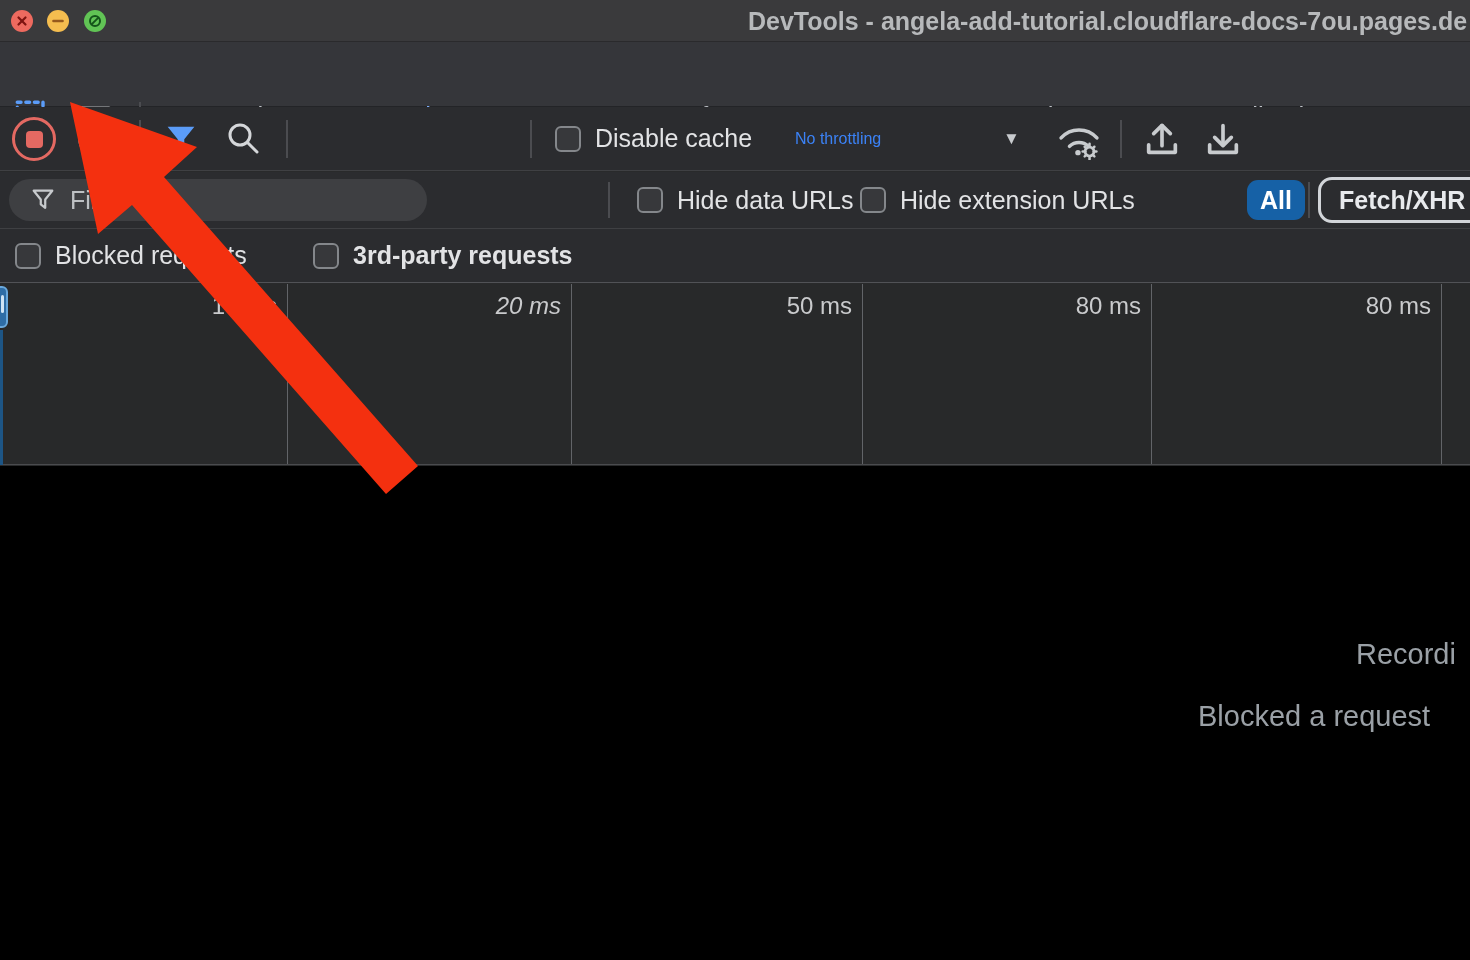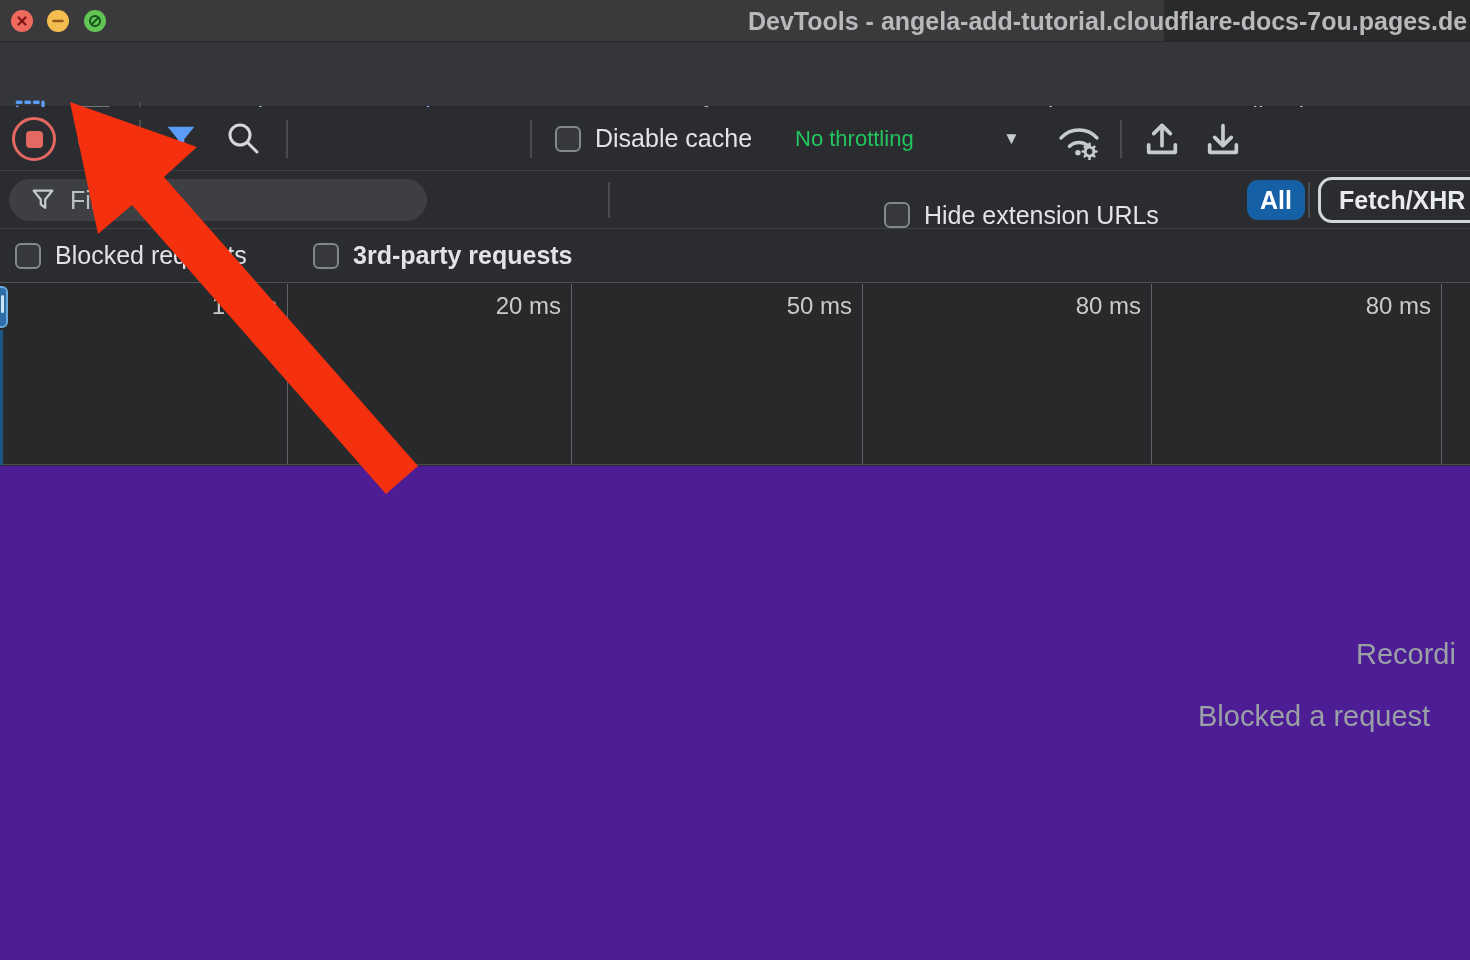--- a/index.html
+++ b/index.html
@@ -1,21 +1,21 @@
 <!DOCTYPE html>
 <html><head>
 <meta charset="utf-8">
 <style>
   * { margin:0; padding:0; box-sizing:border-box; }
   html,body { width:1470px; height:960px; overflow:hidden; background:#292a2b;
     font-family:"Liberation Sans", sans-serif; }
   .stage { position:relative; width:1470px; height:960px; overflow:hidden; }
 
   
-  .titlebar { position:absolute; left:0; top:0; width:1164px; height:42px;
+  .titlebar { position:absolute; left:0; top:0; width:1470px; height:42px;
     background:#3a3a3c; border-bottom:1px solid #2a2a2c; }
   .tl-btn { position:absolute; top:10px; width:22px; height:22px; border-radius:50%;
     display:flex; align-items:center; justify-content:center; }
   .tl-close { left:11px; background:#ee6a5f; }
   .tl-min   { left:47px; background:#f5bd4f; }
   .tl-zoom  { left:84px; background:#61c455; }
   .title-text { position:absolute; left:748px; top:7px; font-size:25px; font-weight:700;
     color:#b7b9bb; white-space:nowrap; }
 
   
@@ -47,21 +47,21 @@
     background:#2b2c2f; border-bottom:1px solid #3f4043; }
   .record-btn { position:absolute; left:12px; top:10px; width:44px; height:44px;
     border:3px solid #e46962; border-radius:50%;
     display:flex; align-items:center; justify-content:center; }
   .record-btn::after { content:''; width:17px; height:17px; border-radius:4px; background:#e46962; }
   .clear-btn { position:absolute; left:76px; top:13px; width:38px; height:38px; }
   .toolbar1 .vdiv { top:13px; height:38px; }
   .funnel-btn { position:absolute; left:164px; top:15px; width:34px; height:34px; }
   .search-btn { position:absolute; left:224px; top:13px; width:40px; height:38px; }
   .throttle { position:absolute; left:795px; top:0; height:100%; display:flex;
-    align-items:center; font-size:22px; color:#22c55e; white-space:nowrap; }
+    align-items:center; font-size:16px; color:#3b82f6; white-space:nowrap; }
   .throttle-caret { position:absolute; left:1003px; top:0; height:100%; display:flex;
     align-items:center; font-size:17px; color:#c8cbce; }
   .netcond-btn { position:absolute; left:1054px; top:13px; width:50px; height:40px; }
   .import-btn { position:absolute; left:1142px; top:12px; width:40px; height:40px; }
   .export-btn { position:absolute; left:1203px; top:12px; width:40px; height:40px; }
 
   
   .toolbar2 { position:absolute; left:0; top:172px; width:1470px; height:57px;
     background:#2b2c2f; border-bottom:1px solid #3f4043; }
   .filter-pill { position:absolute; left:9px; top:7px; width:418px; height:42px;
@@ -89,21 +89,21 @@
   .tl-div { position:absolute; top:0; bottom:0; width:1px; background:#626468; }
   .tick { position:absolute; top:8px; width:90px; text-align:right;
     font-size:24px; color:#c9cacc; white-space:nowrap; }
   .range-handle { position:absolute; left:-6px; top:2px; width:14px; height:42px;
     border-radius:6px; background:#2e6da6; border:2px solid #69a8dc; }
   .range-handle::after { content:''; position:absolute; right:2px; top:7px;
     width:3px; height:18px; background:#cfe4f5; border-radius:2px; }
   .range-line { position:absolute; left:0; top:46px; width:3px; height:135px; background:#1d5585; }
 
   
-  .main { position:absolute; left:0; top:466px; width:1470px; height:494px; background:#4c1d95; }
+  .main { position:absolute; left:0; top:466px; width:1470px; height:494px; background:#000000; }
   .empty-line { position:absolute; font-size:29px; color:#9aa0a6; white-space:nowrap; }
   .empty-line1 { left:1356px; top:172px; }
   .empty-line2 { left:1198px; top:234px; }
 
   
   .arrow-overlay { position:absolute; left:0; top:0; width:1470px; height:960px;
     z-index:50; pointer-events:none; }
   .arrow-overlay polygon { fill:#f4300f; }
 
   svg { display:block; }
@@ -231,21 +231,25 @@
   </div>
 
   <div class="toolbar2">
     <div class="filter-pill">
       <svg width="26" height="26" viewBox="0 0 28 28">
         <path d="M4 4 h20 l-7.6 9.4 v9 l-4.8 -3.7 v-5.3 Z" fill="none" stroke="#c7cacd" stroke-width="2.4" stroke-linejoin="round"></path>
       </svg>
       <input type="text" value="" placeholder="Filter" style="">
     </div>
     <div class="vdiv" style="left:608px;"></div>
-    <div class="check-group" style="left:884px;margin-top:15px;">
+    <div class="check-group" style="left:637px;">
+      <span class="checkbox"></span>
+      <span>Hide data URLs</span>
+    </div>
+    <div class="check-group" style="left:860px;">
       <span class="checkbox"></span>
       <span>Hide extension URLs</span>
     </div>
     <div class="all-pill">All</div>
     <div class="vdiv" style="left:1308px;"></div>
     <div class="fetch-pill">Fetch/XHR</div>
   </div>
 
   <div class="toolbar3">
     <div class="check-group" style="left:15px;">
@@ -258,21 +262,21 @@
     </div>
   </div>
 
   <div class="timeline">
     <div class="tl-div" style="left:287px;"></div>
     <div class="tl-div" style="left:571px;"></div>
     <div class="tl-div" style="left:862px;"></div>
     <div class="tl-div" style="left:1151px;"></div>
     <div class="tl-div" style="left:1441px;"></div>
     <div class="tick" style="left:187px;">10 ms</div>
-    <div class="tick" style="left:471px;">20 ms</div>
+    <div class="tick" style="left:471px;font-style:italic;">20 ms</div>
     <div class="tick" style="left:762px;">50 ms</div>
     <div class="tick" style="left:1051px;">80 ms</div>
     <div class="tick" style="left:1341px;">80 ms</div>
     <div class="range-handle"></div>
     <div class="range-line"></div>
   </div>
 
   <div class="main">
     <div class="empty-line empty-line1">Recordi</div>
     <div class="empty-line empty-line2">Blocked a request</div>

